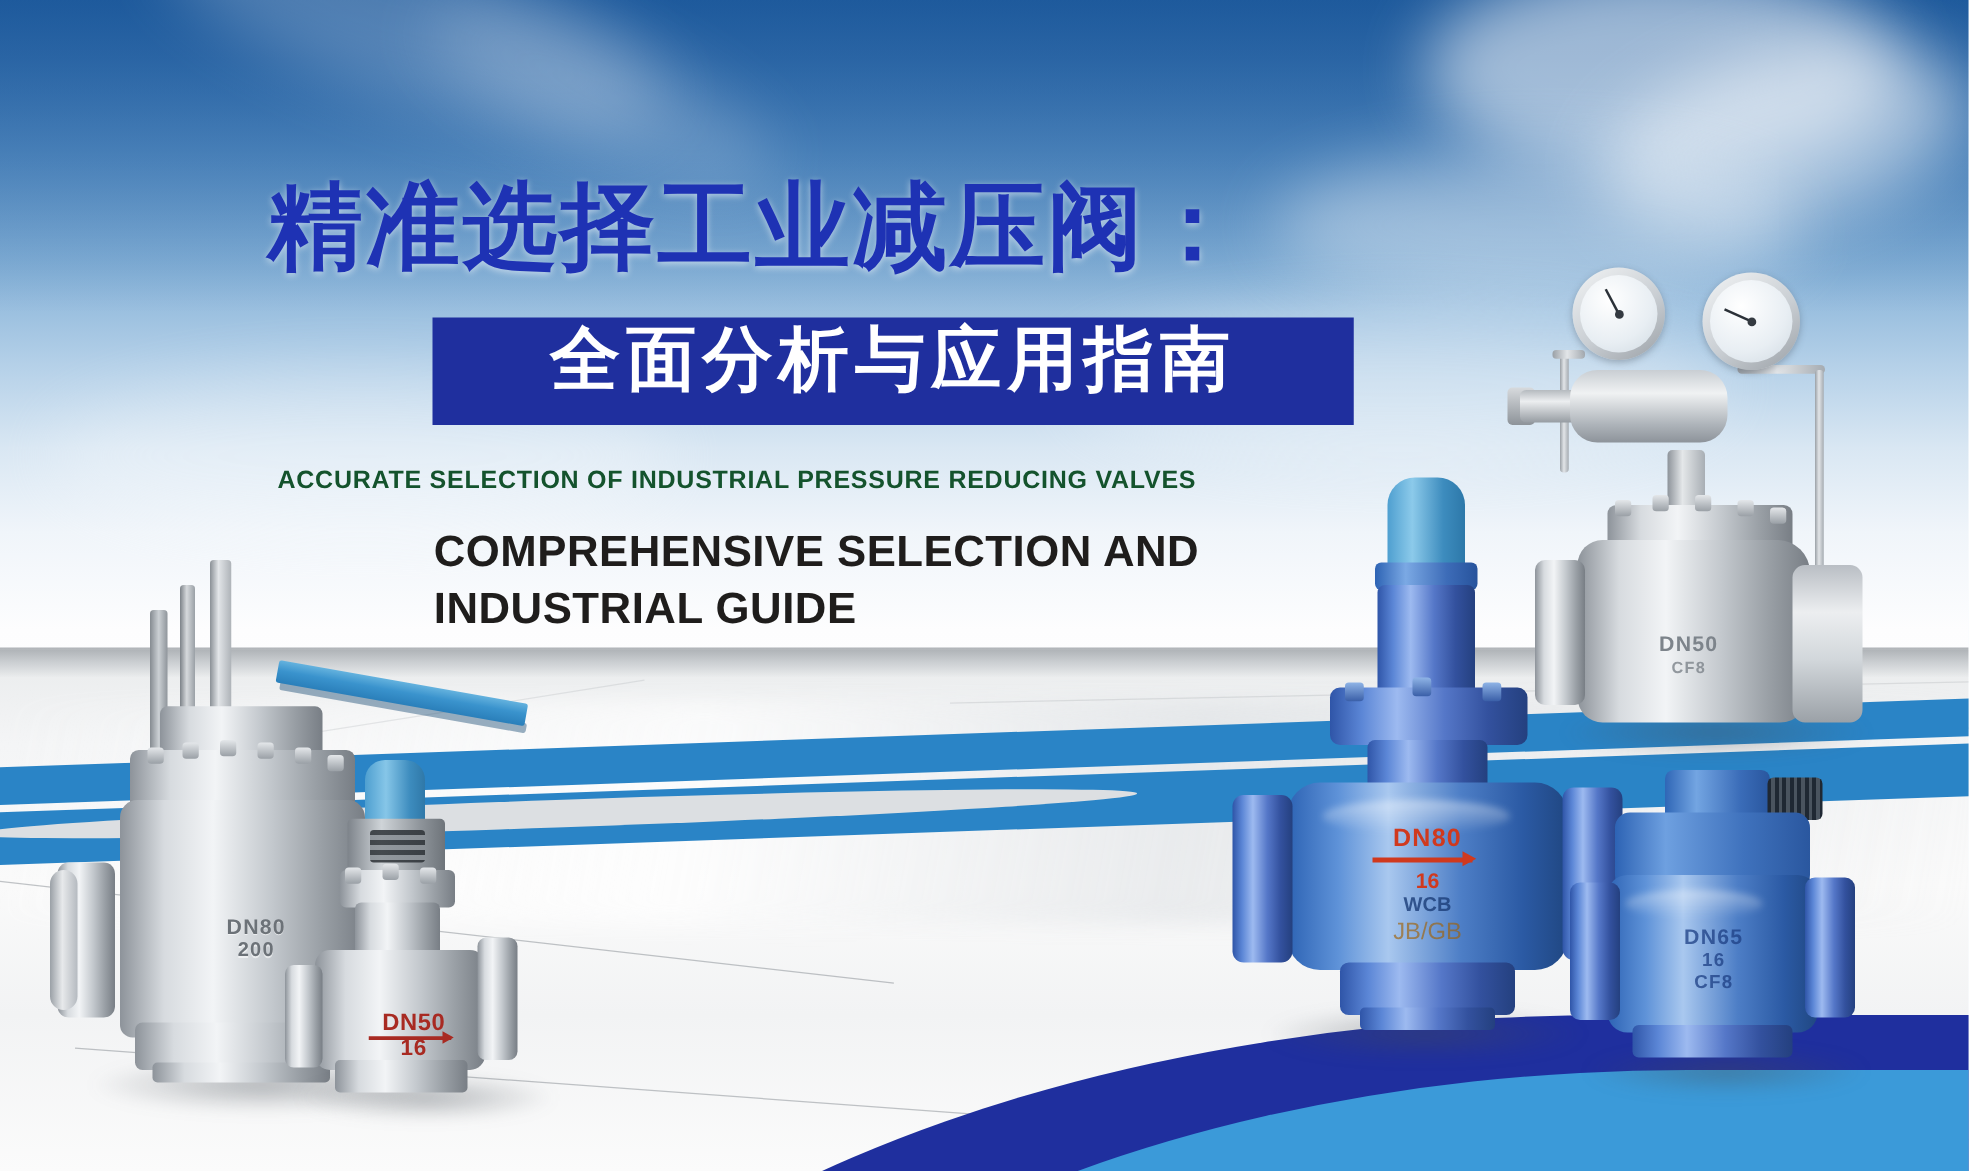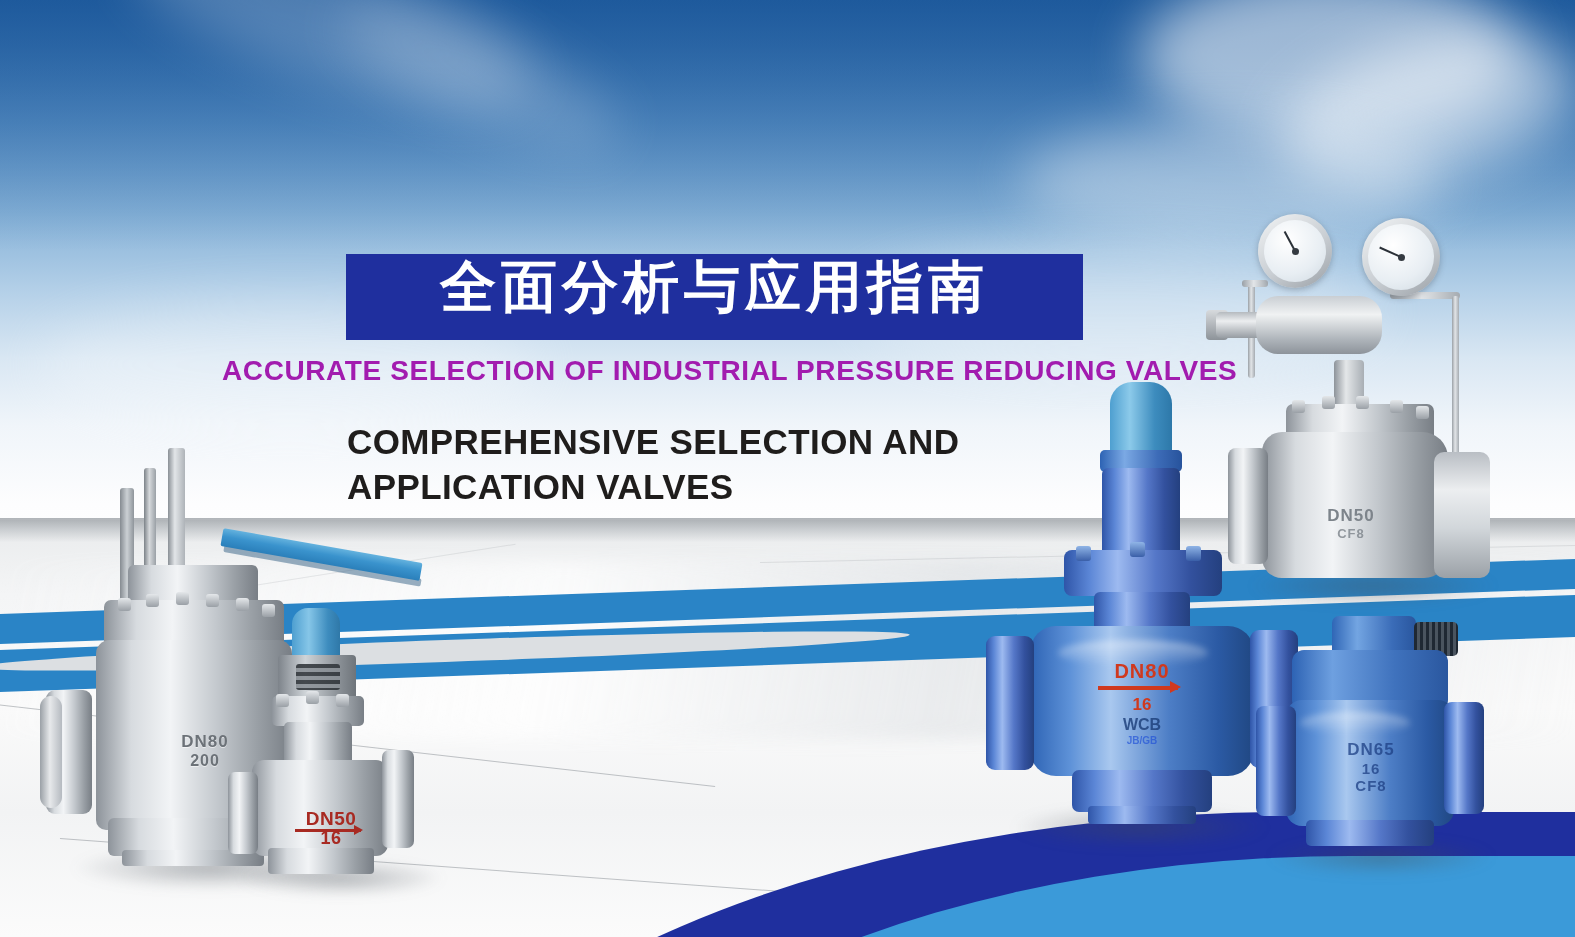--- a/index.html
+++ b/index.html
@@ -99,23 +99,23 @@
     position:absolute;left:346px;top:254px;width:737px;height:86px;
     background:#1f2f9e;
   }
   .highlight-text{
     position:absolute;left:0;top:0;width:737px;height:68px;
     display:flex;align-items:center;justify-content:center;
     color:#ffffff;font-size:56px;font-weight:700;letter-spacing:5px;
     font-family:"DejaVu Sans","Liberation Sans",sans-serif;
   }
   .sub-en{
-    position:absolute;left:222px;top:355px;
-    font-size:28px;font-weight:600;letter-spacing:.6px;
-    color:#a21caf;white-space:nowrap;
+    position:absolute;left:222px;top:373px;
+    font-size:20px;font-weight:600;letter-spacing:.6px;
+    color:#14532d;white-space:nowrap;
   }
   .main-en{
     position:absolute;left:347px;top:420px;width:720px;
     font-size:35px;font-weight:700;line-height:1.28;
     color:#1f1d1c;letter-spacing:.4px;
   }
 
   
   .valve{position:absolute;}
   .metal-v{background:linear-gradient(to right,#8d939a 0%,#d7dbdf 18%,#f2f4f6 38%,#c3c8cd 62%,#9aa0a6 82%,#787e85 100%);}
@@ -191,21 +191,21 @@
   .bv-neck{left:1094px;top:592px;width:96px;height:56px;border-radius:6px;}
   .bv-body{left:1030px;top:626px;width:224px;height:150px;border-radius:26px;}
   .bv-flangeL{left:986px;top:636px;width:48px;height:134px;border-radius:9px;}
   .bv-flangeR{left:1250px;top:630px;width:48px;height:138px;border-radius:9px;}
   .bv-base{left:1072px;top:770px;width:140px;height:42px;border-radius:7px;}
   .bv-base2{left:1088px;top:806px;width:108px;height:18px;border-radius:4px;}
   .bv-text{position:absolute;left:1080px;top:660px;width:124px;text-align:center;}
   .bv-dn{color:#d0391e;font-size:20px;font-weight:700;letter-spacing:1px;}
   .bv-16{color:#d0391e;font-size:17px;font-weight:700;margin-top:12px;}
   .bv-wcb{color:#1b3d78;font-size:16px;font-weight:700;margin-top:1px;opacity:.8;}
-  .bv-std{color:#1d4ed8;font-size:10px;font-weight:700;margin-top:1px;opacity:.65;}
+  .bv-std{color:#a16207;font-size:19px;font-weight:400;margin-top:1px;opacity:.65;}
   .bv-arrow{position:absolute;left:1098px;top:686px;width:80px;height:4px;background:#d0391e;}
   .bv-arrow:after{content:"";position:absolute;right:-3px;top:-5px;
     border-left:11px solid #d0391e;border-top:6px solid transparent;border-bottom:6px solid transparent;}
   .bolt-blue{position:absolute;width:15px;height:15px;border-radius:3px;
     background:linear-gradient(to bottom,#8fb4e6,#3a5fa8);}
 
   
   .rv-body{left:1286px;top:700px;width:168px;height:126px;border-radius:16px;}
   .rv-cover{left:1292px;top:650px;width:156px;height:62px;border-radius:12px;
     background:linear-gradient(to right,#2d63b4,#6ea0e0 26%,#3f72bd 66%,#2a579f);}
@@ -399,25 +399,26 @@
   <div class="gloss" style="left:1300px;top:712px;width:110px;height:22px;opacity:.55;"></div>
   <div class="valve rv-flangeL blue-v"></div>
   <div class="valve rv-flangeR blue-v"></div>
   <div class="valve rv-foot blue-v"></div>
   <div class="rv-text">
     <span>DN65</span>
     <span class="s">16</span>
     <span class="s">CF8</span>
   </div>
 
+  <div class="headline">精准选择工业减压阀：</div>
 
   <div class="highlight-box">
     <div class="highlight-text">全面分析与应用指南</div>
   </div>
 
   <div class="sub-en">ACCURATE SELECTION OF INDUSTRIAL PRESSURE REDUCING VALVES</div>
 
   <div class="main-en">
     <div>COMPREHENSIVE SELECTION AND</div>
-    <div>APPLICATION VALVES</div>
+    <div>INDUSTRIAL GUIDE</div>
   </div>
 
 </div>
 
 </body></html>

